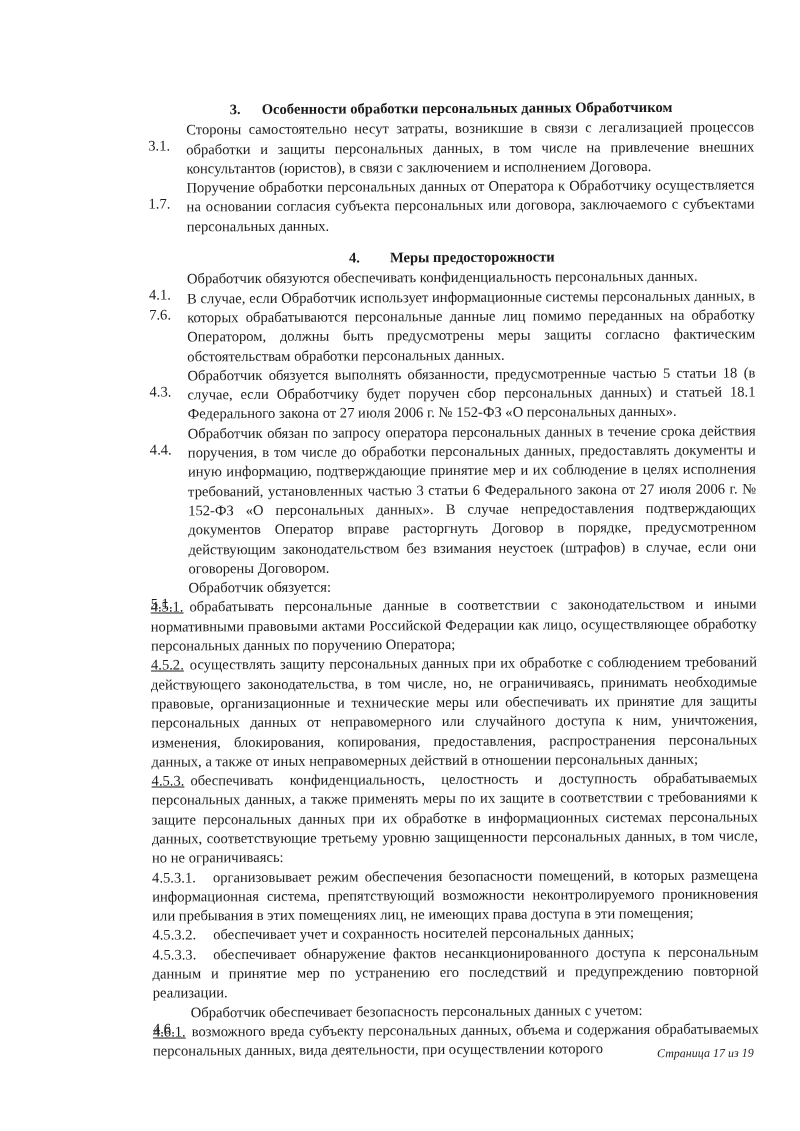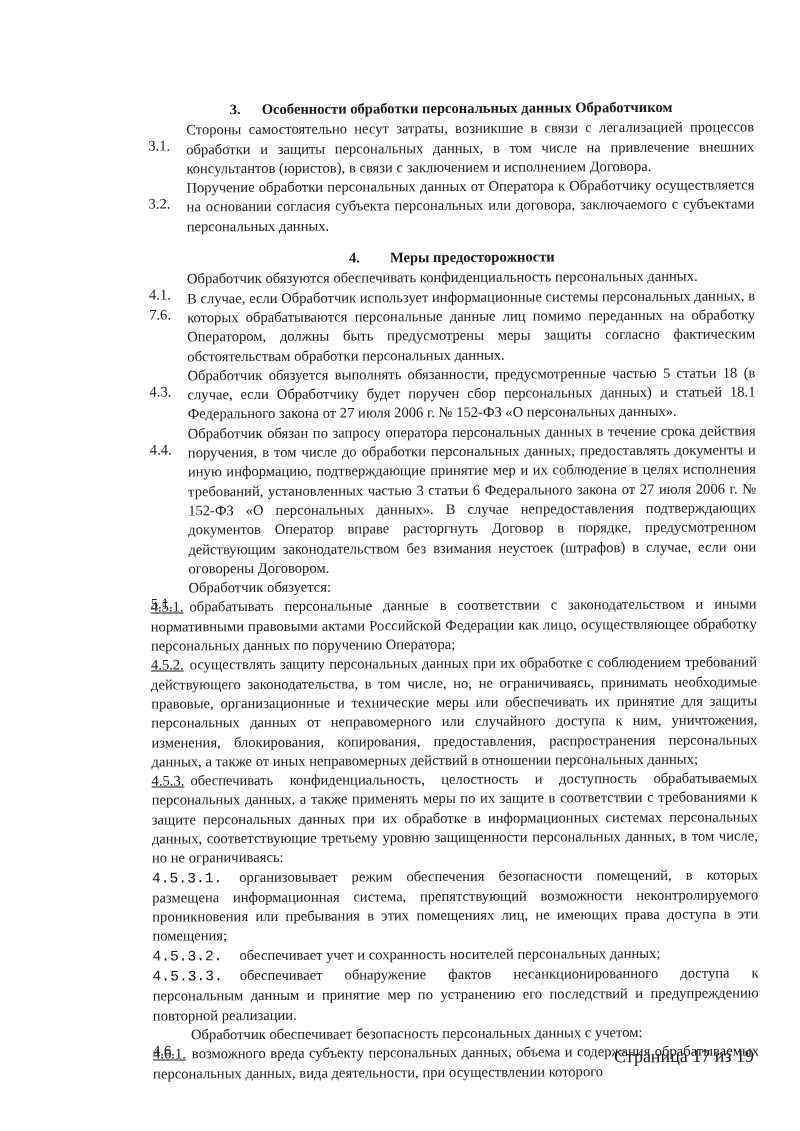--- a/index.html
+++ b/index.html
@@ -25,48 +25,49 @@
     text-align: justify;
     transform: rotate(-0.3deg);
     transform-origin: 50% 0;
   }
   .para { position: relative; margin: 0; }
   
   .para.item { padding-left: 38px; }
   .para.item > .num { position: absolute; left: 0; top: 16px; }
   
   .para.sub  > .num { margin-right: 6px; text-decoration: underline; }
-  .para.sub2 > .num { margin-right: 17px; font-family: Liberation Mono, monospace; }
+  .para.sub2 > .num { margin-right: 17px; }
   
   .para.heading {
     text-align: center;
     font-weight: bold;
     padding-left: 0;
     margin-bottom: 1px;
   }
   .para.heading > .num { position: static; margin-right: 21px; }
   .para.heading.h4 { margin-top: 13px; }
   .para.heading.h4 > .num { margin-right: 30px; }
   .footer {
     position: absolute;
     right: 72px; top: 1046px;
-    font-size: 18px;
+    font-size: 12px;
+    font-style: italic;
     color: #222;
     transform: rotate(-0.3deg);
   }
 </style>
 </head>
 <body>
 
 <div class="sheet">
 
   <div class="content">
       <p class="para heading"><span class="num">3.</span><span class="txt">Особенности обработки персональных данных Обработчиком</span></p>
       <p class="para item"><span class="num">3.1.</span><span class="txt">Стороны самостоятельно несут затраты, возникшие в связи с легализацией процессов обработки и защиты персональных данных, в том числе на привлечение внешних консультантов (юристов), в связи с заключением и исполнением Договора.</span></p>
-      <p class="para item"><span class="num">3.2.</span><span class="txt">Поручение обработки персональных данных от Оператора к Обработчику осуществляется на основании согласия субъекта персональных или договора, заключаемого с субъектами персональных данных.</span></p>
+      <p class="para item"><span class="num">1.7.</span><span class="txt">Поручение обработки персональных данных от Оператора к Обработчику осуществляется на основании согласия субъекта персональных или договора, заключаемого с субъектами персональных данных.</span></p>
       <p class="para heading h4"><span class="num">4.</span><span class="txt">Меры предосторожности</span></p>
       <p class="para item"><span class="num">4.1.</span><span class="txt">Обработчик обязуются обеспечивать конфиденциальность персональных данных.</span></p>
       <p class="para item"><span class="num">7.6.</span><span class="txt">В случае, если Обработчик использует информационные системы персональных данных, в которых обрабатываются персональные данные лиц помимо переданных на обработку Оператором, должны быть предусмотрены меры защиты согласно фактическим обстоятельствам обработки персональных данных.</span></p>
       <p class="para item"><span class="num">4.3.</span><span class="txt">Обработчик обязуется выполнять обязанности, предусмотренные частью 5 статьи 18 (в случае, если Обработчику будет поручен сбор персональных данных) и статьей 18.1 Федерального закона от 27 июля 2006 г. № 152-ФЗ «О персональных данных».</span></p>
       <p class="para item"><span class="num">4.4.</span><span class="txt">Обработчик обязан по запросу оператора персональных данных в течение срока действия поручения, в том числе до обработки персональных данных, предоставлять документы и иную информацию, подтверждающие принятие мер и их соблюдение в целях исполнения требований, установленных частью 3 статьи 6 Федерального закона от 27 июля 2006 г. № 152-ФЗ «О персональных данных». В случае непредоставления подтверждающих документов Оператор вправе расторгнуть Договор в порядке, предусмотренном действующим законодательством без взимания неустоек (штрафов) в случае, если они оговорены Договором.</span></p>
       <p class="para item"><span class="num">5.1.</span><span class="txt">Обработчик обязуется:</span></p>
       <p class="para sub"><span class="num">4.5.1.</span><span class="txt">обрабатывать персональные данные в соответствии с законодательством и иными нормативными правовыми актами Российской Федерации как лицо, осуществляющее обработку персональных данных по поручению Оператора;</span></p>
       <p class="para sub"><span class="num">4.5.2.</span><span class="txt">осуществлять защиту персональных данных при их обработке с соблюдением требований действующего законодательства, в том числе, но, не ограничиваясь, принимать необходимые правовые, организационные и технические меры или обеспечивать их принятие для защиты персональных данных от неправомерного или случайного доступа к ним, уничтожения, изменения, блокирования, копирования, предоставления, распространения персональных данных, а также от иных неправомерных действий в отношении персональных данных;</span></p>
       <p class="para sub"><span class="num">4.5.3.</span><span class="txt">обеспечивать конфиденциальность, целостность и доступность обрабатываемых персональных данных, а также применять меры по их защите в соответствии с требованиями к защите персональных данных при их обработке в информационных системах персональных данных, соответствующие третьему уровню защищенности персональных данных, в том числе, но не ограничиваясь:</span></p>
       <p class="para sub2"><span class="num">4.5.3.1.</span><span class="txt">организовывает режим обеспечения безопасности помещений, в которых размещена информационная система, препятствующий возможности неконтролируемого проникновения или пребывания в этих помещениях лиц, не имеющих права доступа в эти помещения;</span></p>

